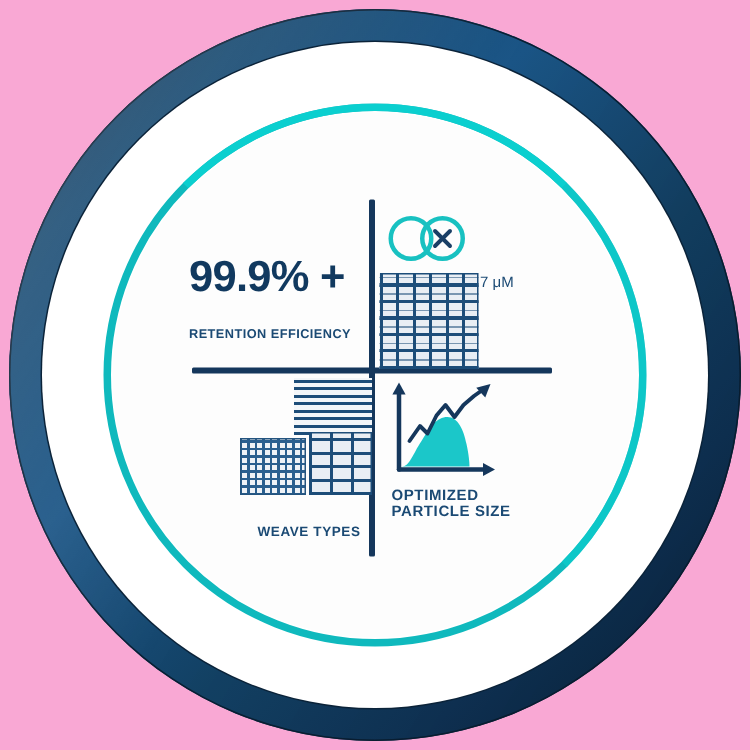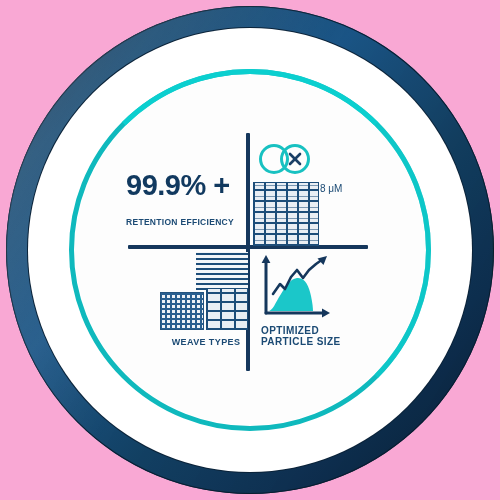--- a/index.html
+++ b/index.html
@@ -93,21 +93,21 @@
   }
   .weave-brick{
     position:absolute;left:206px;top:288px;width:42px;height:42px;
     background:#e9eef4;
     background-image:
       repeating-linear-gradient(0deg,#1d4d79 0 2px, transparent 2px 9px),
       repeating-linear-gradient(90deg,#1d4d79 0 2px, transparent 2px 14px);
     box-shadow:0 0 0 1px #1d4d79 inset;
   }
   .weave-label{
-    position:absolute;left:160px;top:337px;width:92px;text-align:center;
+    position:absolute;left:160px;top:349px;width:92px;text-align:center;
     font-size:9px;font-weight:bold;color:#1b4a74;letter-spacing:.4px;white-space:nowrap;
   }
 
   
   .chart-box{position:absolute;left:259px;top:253px;width:74px;height:66px;}
   .chart-label{
     position:absolute;left:261px;top:325px;width:96px;text-align:left;
     font-size:10px;font-weight:bold;color:#1b4a74;letter-spacing:.4px;line-height:11px;
   }
 </style>
@@ -131,21 +131,21 @@
   <div class="circles">
     <svg width="60" height="34" viewBox="0 0 60 34">
       <circle cx="16" cy="17" r="13.5" fill="none" stroke="#18c1c1" stroke-width="3"></circle>
       <circle cx="37" cy="17" r="13.5" fill="none" stroke="#18c1c1" stroke-width="3"></circle>
       <g stroke="#1a3f66" stroke-width="2.6" stroke-linecap="round">
         <line x1="32" y1="12" x2="42" y2="22"></line>
         <line x1="42" y1="12" x2="32" y2="22"></line>
       </g>
     </svg>
   </div>
-  <div class="micron">8 μM</div>
+  <div class="micron">7 μM</div>
   <div class="basket"></div>
 
   <div class="weave-stripes"></div>
   <div class="weave-mesh"></div>
   <div class="weave-brick"></div>
   <div class="weave-label">WEAVE TYPES</div>
 
   <div class="chart-box">
     <svg width="74" height="66" viewBox="0 0 74 66">
 

